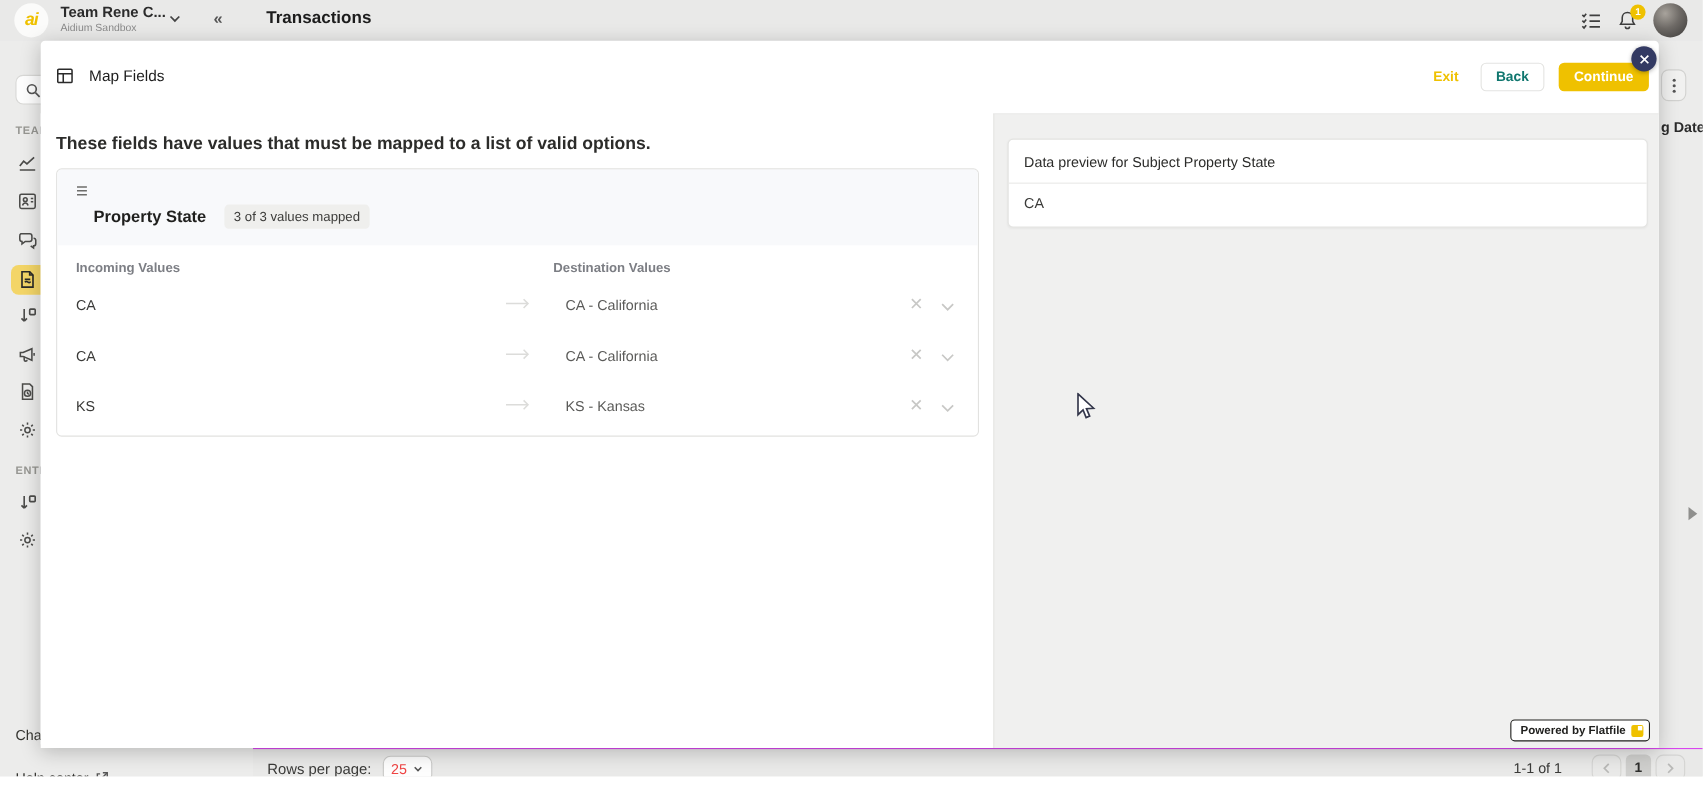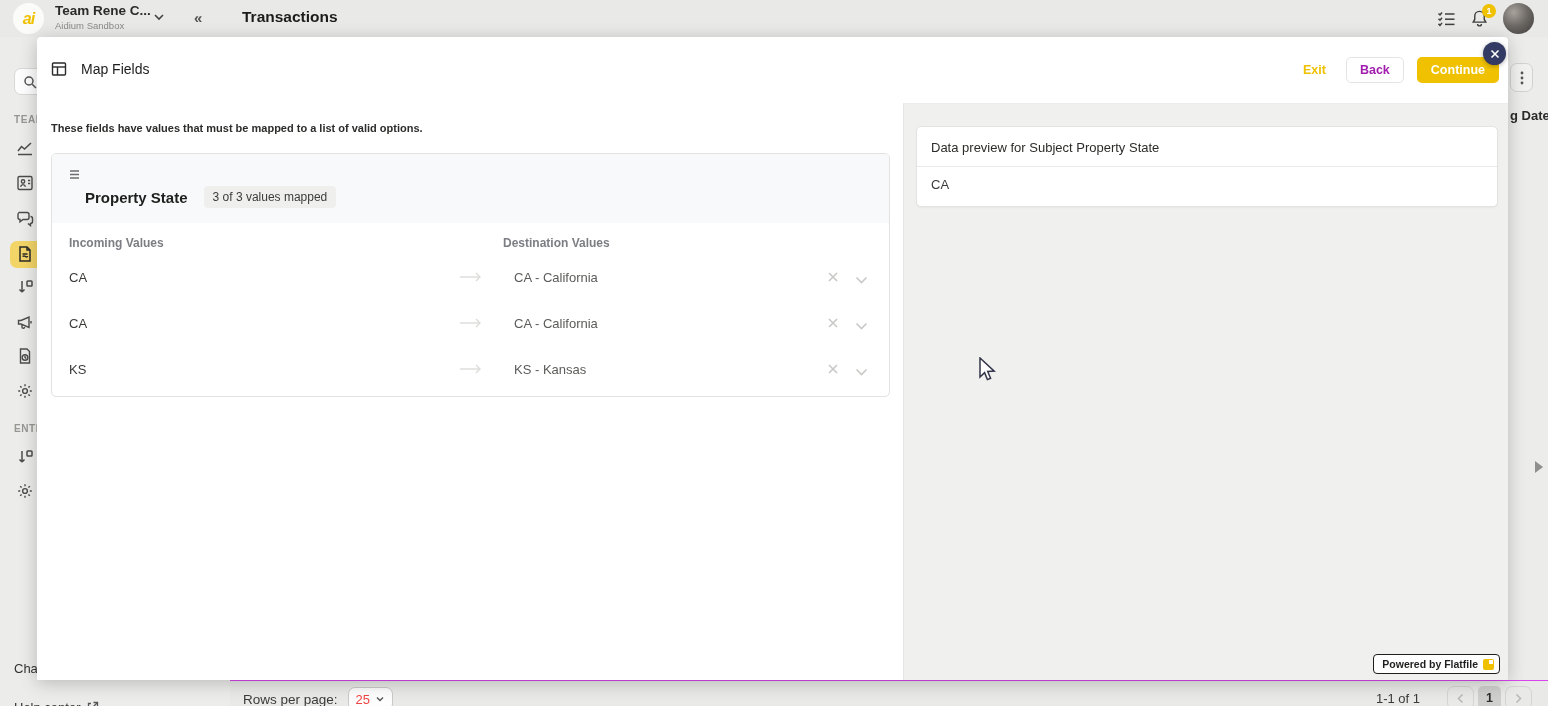--- a/index.html
+++ b/index.html
@@ -44,28 +44,28 @@
   .pg-btn { width:27px; height:24px; border:1px solid #d4d4d2; border-radius:7px; display:flex; align-items:center; justify-content:center; color:#b9b9b7; background:transparent; }
   .pg-current { width:23px; height:24px; border-radius:5px; background:#cfcfcd; color:#2e2e2c; display:flex; align-items:center; justify-content:center; font-weight:700; font-size:12.5px; }
 
   
   .modal { position:absolute; left:37px; top:37px; width:1471px; height:643px; background:#ffffff; border-radius:4px; box-shadow:0 3px 18px rgba(0,0,0,.22); z-index:5; }
   .m-header { position:relative; height:66px; display:flex; align-items:center; }
   .m-title { position:absolute; left:14px; top:24px; display:flex; align-items:center; gap:14px; font-size:14px; font-weight:500; color:#1d1d1d; }
   .m-title .ticon { color:#2b2b2b; display:flex; }
   .m-actions { position:absolute; right:9px; top:20px; display:flex; align-items:center; gap:13px; }
   .btn-exit { font-size:12.5px; font-weight:700; color:#EFC100; background:none; border:none; margin-right:7px; cursor:default;text-align:right; }
-  .btn-back { font-size:12.5px; font-weight:700; color:#a21caf; background:#fff; border:1px solid #e4e4e2; border-radius:5px; padding:5px 13px; }
+  .btn-back { font-size:12.5px; font-weight:700; color:#0f766e; background:#fff; border:1px solid #e4e4e2; border-radius:5px; padding:5px 13px; }
   .btn-continue { font-size:12.5px; font-weight:700; color:#ffffff; background:#EFC100; border:none; border-radius:5px; padding:6px 14px; }
   .m-close { position:absolute; left:1446px; top:5px; width:23px; height:23px; border-radius:50%; background:#333A63; color:#fff; border:none; display:flex; align-items:center; justify-content:center; box-shadow:0 1px 4px rgba(0,0,0,.3); }
   .m-body { position:absolute; left:0; top:66px; right:0; bottom:0; display:flex; }
   .m-left { position:relative; width:866px; background:#fff; }
   .m-right { position:relative; flex:1; background:#f0f0ef; border-left:1px solid #e5e5e3; border-top:1px solid #ececea; }
 
-  .m-desc { position:absolute; left:14px; top:19px; font-size:11px; font-weight:700; color:#2c2c2a; }
+  .m-desc { position:absolute; left:14px; top:19px; font-size:16px; font-weight:700; color:#2c2c2a; }
 
   .fieldcard { position:absolute; left:14px; top:50px; width:839px; height:244px; border:1px solid #e2e2e0; border-radius:5px; background:#fff; overflow:hidden; }
   .fc-header { height:69px; background:#f8f9fb; padding:12px 17px 0; }
   .fc-listicon { color:#6d6d6b; }
   .fc-namerow { display:flex; align-items:center; gap:16px; margin-top:2px; }
   .fc-name { font-size:15px; font-weight:700; color:#1f1f1d;margin-left:16px; }
   .fc-badge { font-size:12px; color:#3c3c3a; background:#efefed; border-radius:4px; padding:4px 9px; }
   .fc-cols { position:relative; margin-top:13px; height:14px; }
   .fc-colhead { position:absolute; top:0; font-size:12px; font-weight:700; color:#7c7e84; }
   .fc-rows { margin-top:5px; }

